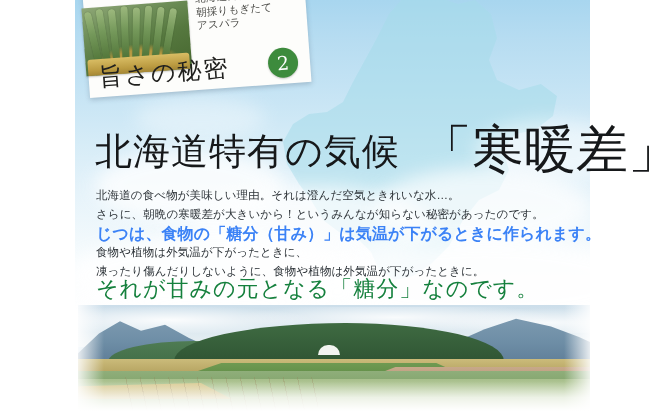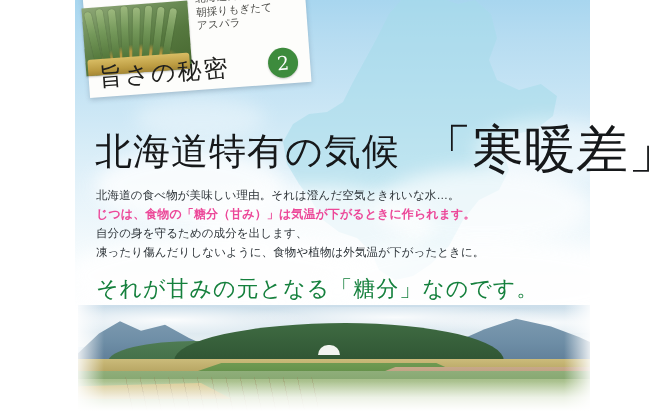--- a/index.html
+++ b/index.html
@@ -178,22 +178,22 @@
   .body-copy .line {
     font-family: Liberation Sans, sans-serif;
     font-size: 11.5px;
     line-height: 19px;
     color: #2d3338;
     letter-spacing: .1px;
     white-space: nowrap;
   }
   .body-copy .line.bold {
     font-weight: bold;
-    font-size: 12px;
-    color: #ec4899;
+    font-size: 16px;
+    color: #3b82f6;
   }
   .closing-line {
     position: absolute;
     left: 96px;
     top: 274px;
     font-family: "DejaVu Serif", serif;
     font-size: 22px;
     letter-spacing: 1px;
     color: #15803d;
     white-space: nowrap;
@@ -329,22 +329,23 @@
     <div class="badge-2">2</div>
   </div>
 
   <div class="main-title">
     <span class="lead">北海道特有の気候</span>
     <span class="quoted">「寒暖差」</span>
   </div>
 
   <div class="body-copy">
     <div class="line">北海道の食べ物が美味しい理由。それは澄んだ空気ときれいな水…。</div>
+    <div class="line">さらに、朝晩の寒暖差が大きいから！というみんなが知らない秘密があったのです。</div>
     <div class="line bold">じつは、食物の「糖分（甘み）」は気温が下がるときに作られます。</div>
-    <div class="line">自分の身を守るための成分を出します、</div>
+    <div class="line">食物や植物は外気温が下がったときに、</div>
     <div class="line">凍ったり傷んだりしないように、食物や植物は外気温が下がったときに。</div>
   </div>
 
   <div class="closing-line">それが甘みの元となる「糖分」なのです。</div>
 
   <div class="landscape">
     <div class="ls-sky"></div>
     <div class="ls-cloudband"></div>
     <div class="ls-mtn m-left"></div>
     <div class="ls-mtn m-right"></div>

